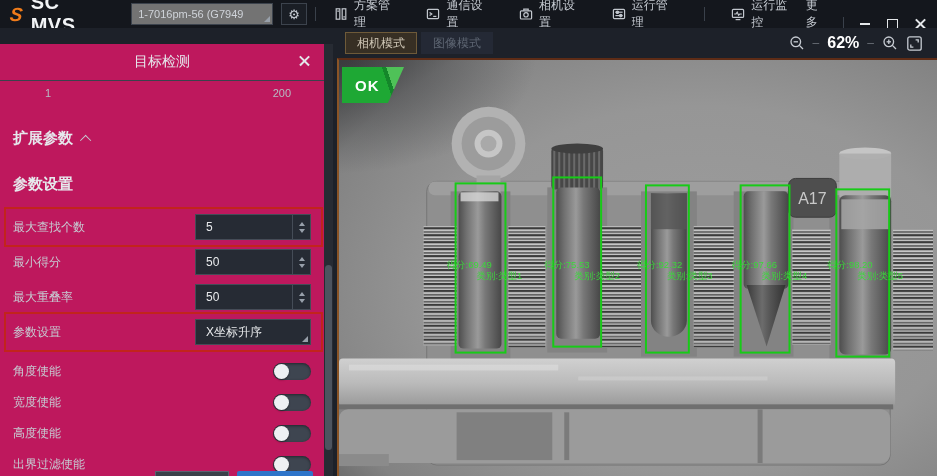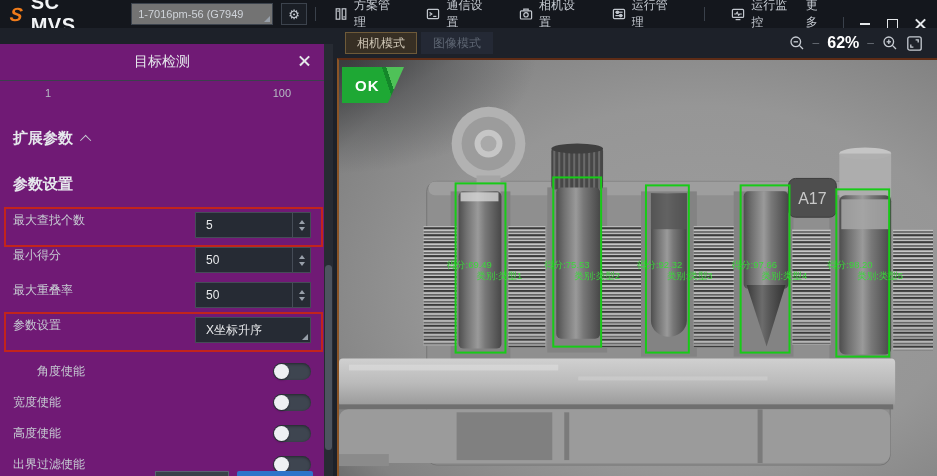--- a/index.html
+++ b/index.html
@@ -29,47 +29,47 @@
   .ic-x{position:relative;width:11px;height:11px;display:block;}
   .ic-x::before,.ic-x::after{content:'';position:absolute;left:-1px;top:4.5px;width:13px;height:1.8px;
     background:#e4e7ea;}
   .ic-x::before{transform:rotate(45deg);} .ic-x::after{transform:rotate(-45deg);}
 
   
   .main{flex:1;display:flex;position:relative;background:#1d2129;min-height:0;}
 
   
   .leftcol{flex:0 0 337px;width:337px;position:relative;background:#1d2129;}
-  .panel{position:absolute;left:0;top:16px;bottom:0;width:324px;background:#701a75;
+  .panel{position:absolute;left:0;top:16px;bottom:0;width:324px;background:#be185d;
     color:#c6cbd2;font-size:12px;display:flex;flex-direction:column;}
   .p-head{flex:0 0 36px;display:flex;align-items:center;justify-content:center;position:relative;
     border-bottom:1px solid #3b414c;font-size:14px;color:#e6e9ed;}
   .p-close{position:absolute;right:12px;top:11px;width:13px;height:13px;}
   .p-body{flex:1;padding:0 11px;position:relative;min-height:0;}
   .sldlab{display:flex;justify-content:space-between;padding:6px 22px 0 34px;font-size:11px;color:#b6bcc4;}
   .sec{font-weight:bold;color:#e6e9ed;font-size:15px;}
   .sec-ext{margin:30px 0 0 2px;display:flex;align-items:center;gap:10px;}
   .chev{display:inline-block;width:7px;height:7px;border-left:1.6px solid #c6cbd2;
     border-top:1.6px solid #c6cbd2;transform:rotate(45deg) translateY(2px);}
   .sec-par{margin:27px 0 0 2px;}
-  .frow{height:30px;display:flex;justify-content:space-between;
+  .frow{height:30px;display:flex;align-items:center;justify-content:space-between;
     margin-top:5px;position:relative;padding:0 2px;}
   .frow.first{margin-top:18px;}
   .hlbox{position:absolute;left:-7px;right:-10px;top:-5px;bottom:-5px;border:2px solid #c2241c;pointer-events:none;}
   .spin,.ddl{width:116px;height:26px;background:#262b34;border:1px solid #454c57;
     position:relative;display:flex;align-items:center;color:#e8eaec;box-sizing:border-box;}
   .spin-val,.ddl-val{padding-left:10px;font-size:12px;}
   .spin-arr{position:absolute;right:0;top:0;bottom:0;width:17px;border-left:1px solid #454c57;
     display:flex;flex-direction:column;align-items:center;justify-content:center;gap:3px;}
   .tri-up{width:0;height:0;border-left:3.5px solid transparent;border-right:3.5px solid transparent;
     border-bottom:4.5px solid #98a0aa;}
   .tri-dn{width:0;height:0;border-left:3.5px solid transparent;border-right:3.5px solid transparent;
     border-top:4.5px solid #98a0aa;}
   .trow{height:30px;display:flex;align-items:center;justify-content:space-between;margin-top:1px;padding:0 2px;}
-  .trow.first{margin-top:9px;margin-left:24px;}
+  .trow.first{margin-top:9px;}
   .toggle{width:38px;height:17px;border-radius:9px;background:#3e4550;position:relative;
     box-shadow:inset 0 1px 3px rgba(0,0,0,.45);}
   .knob{position:absolute;left:1px;top:1px;width:15px;height:15px;border-radius:50%;background:#eef0f3;
     box-shadow:0 1px 2px rgba(0,0,0,.4);}
   .stub-l{position:absolute;left:155px;bottom:0;width:74px;height:5px;background:#3a4049;
     border:1px solid #596271;border-bottom:none;box-sizing:border-box;}
   .stub-r{position:absolute;left:237px;bottom:0;width:76px;height:5px;background:#2e74c9;
     border-radius:2px 2px 0 0;}
   .p-scrollbar{position:absolute;left:324px;top:16px;bottom:0;width:9px;background:#272b33;}
   .p-thumb{position:absolute;left:1px;width:7px;top:221px;height:185px;background:#4d545f;border-radius:4px;}
@@ -188,21 +188,21 @@
       <div class="panel">
         <div class="p-head">
           <span>目标检测</span>
           <div class="p-close">
               <i class="ic-x"></i>
             </div>
         </div>
         <div class="p-body">
           <div class="sldlab">
             <span>1</span>
-            <span>100</span>
+            <span>200</span>
           </div>
           <div class="sec sec-ext">
             <span>扩展参数</span>
             <i class="chev"></i>
           </div>
           <div class="sec sec-par">参数设置</div>
 
           <div class="frow first">
             <i class="hlbox"></i>
             <span>最大查找个数</span>

